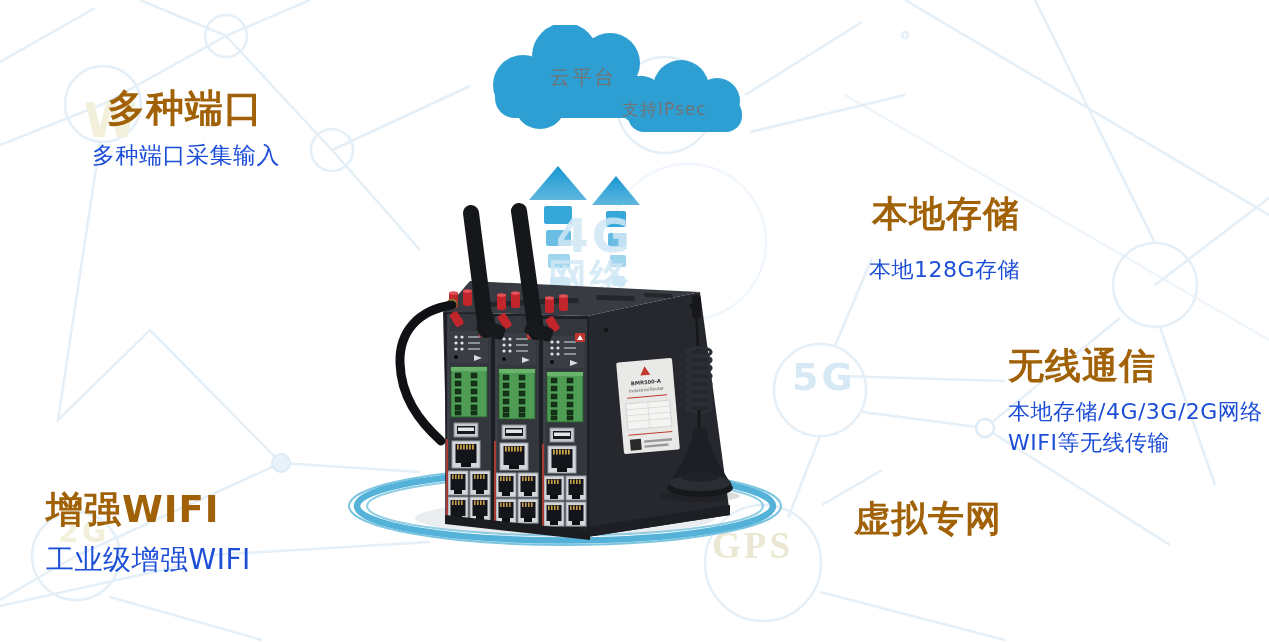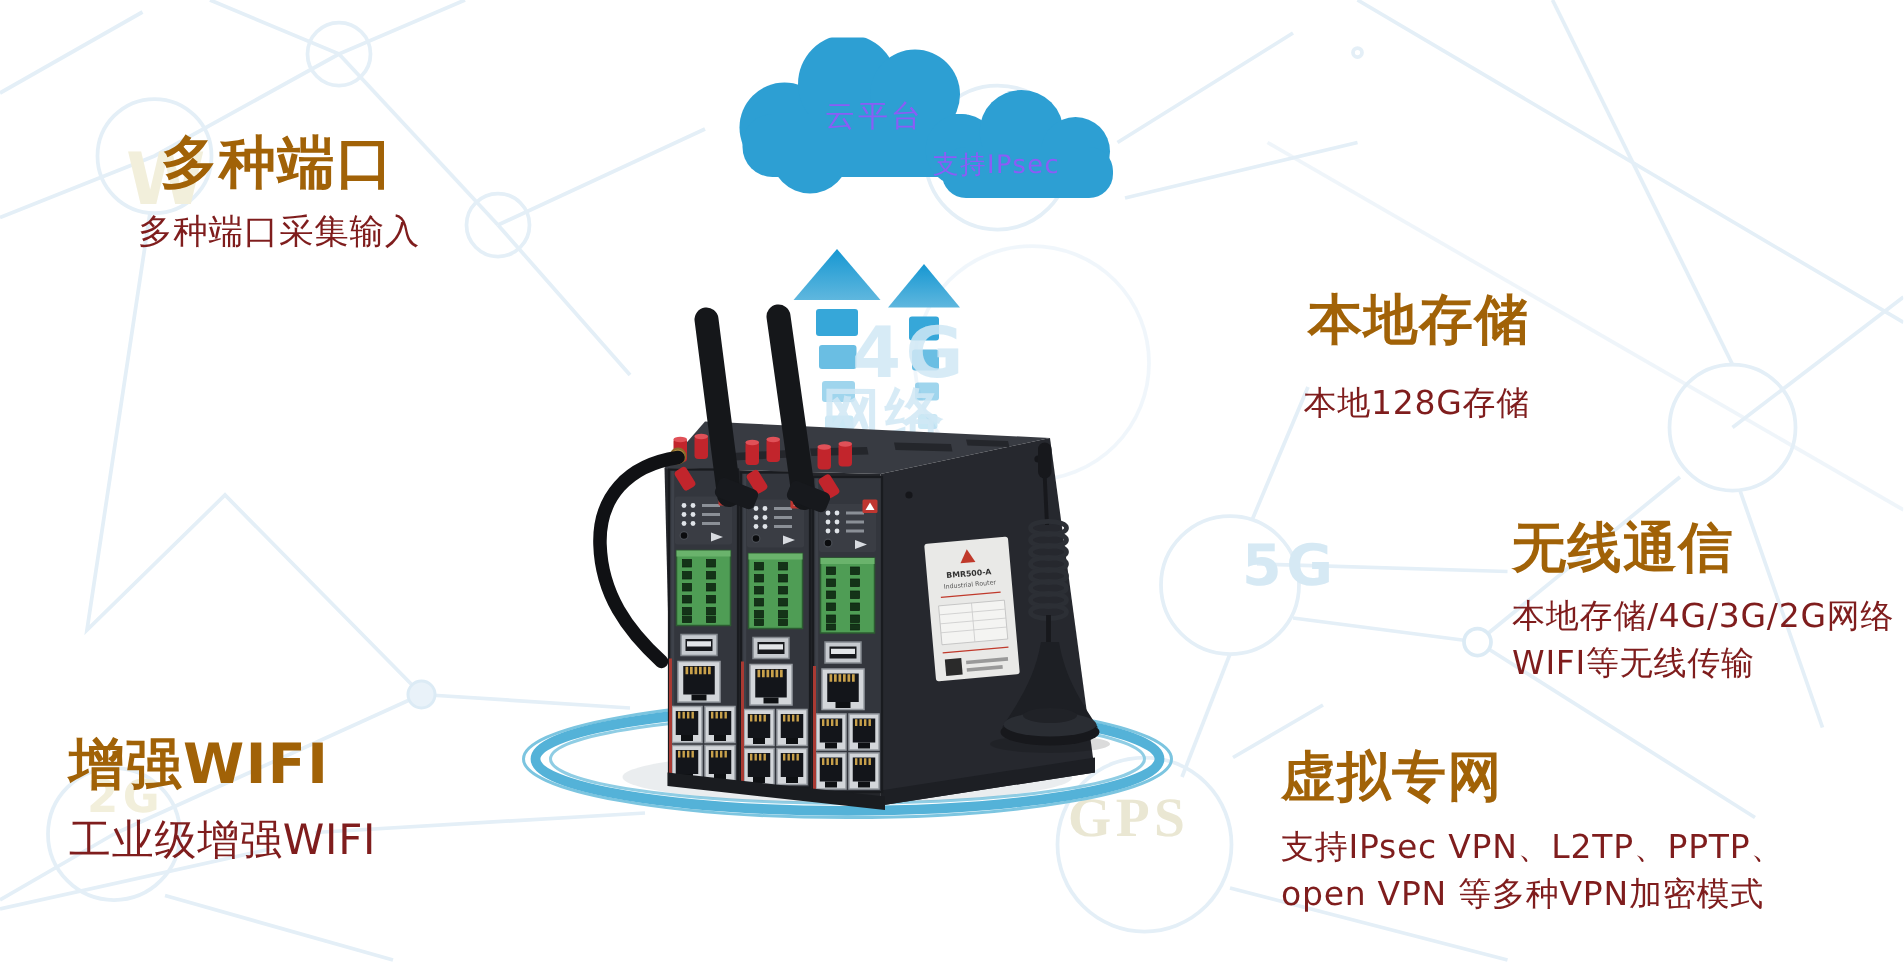--- a/index.html
+++ b/index.html
@@ -8,46 +8,46 @@
     font-family:"DejaVu Sans","Liberation Sans",sans-serif;
   }
   #canvas svg{display:block;}
   .layer{position:absolute;pointer-events:none;}
   
   .feature{position:absolute;z-index:6;}
   .feature h2{
     margin:0;font-weight:bold;color:#a16207;letter-spacing:1px;line-height:1.2;
     font-family:"DejaVu Sans","Liberation Sans",sans-serif;
   }
-  .feature .sub{color:#7f1d1d;letter-spacing:0.5px;line-height:1.42;}
+  .feature .sub{color:#1d4ed8;letter-spacing:0.5px;line-height:1.42;}
   .f-ports{left:92px;top:86px;}
   .f-ports h2{font-size:38px;margin-left:15px;}
   .f-ports .sub{font-size:23px;margin-top:7px;}
   .f-storage{left:864px;top:192px;text-align:right;}
   .f-storage h2{font-size:36px;}
   .f-storage .sub{font-size:22px;margin-top:19px;margin-left:5px;}
   .f-wireless{left:1008px;top:344px;}
   .f-wireless h2{font-size:36px;}
   .f-wireless .sub{font-size:22px;margin-top:9px;}
   .f-wifi{left:46px;top:488px;}
   .f-wifi h2{font-size:37px;}
   .f-wifi .sub{font-size:28px;margin-top:8px;}
   .f-vpn{left:854px;top:497px;}
   .f-vpn h2{font-size:36px;}
   .f-vpn .sub{font-size:22px;margin-top:10px;}
   
-  .cloud-label{position:absolute;color:#8b5cf6;z-index:6;letter-spacing:2px;}
+  .cloud-label{position:absolute;color:#737373;z-index:6;letter-spacing:2px;}
   .cloud-label.primary{left:550px;top:64px;font-size:20px;}
   .cloud-label.secondary{left:622px;top:98px;font-size:17px;letter-spacing:1px;}
   
   .wm{position:absolute;font-weight:bold;letter-spacing:3px;line-height:1;}
-  .wm-blue{color:#d6e9f4;margin-left:36px;}
+  .wm-blue{color:#d6e9f4;}
   .wm-cream{color:#f2efdb;}
   .wm-w{left:84px;top:96px;font-size:48px;z-index:1;}
-  .wm-4g{left:568px;top:212px;font-size:47px;z-index:3;color:rgba(208,231,244,0.85);}
+  .wm-4g{left:556px;top:212px;font-size:47px;z-index:3;color:rgba(208,231,244,0.85);}
   .wm-wl{left:548px;top:258px;font-size:39px;z-index:3;color:rgba(208,231,244,0.85);}
   .wm-5g{left:792px;top:358px;font-size:38px;z-index:1;}
   .wm-dtu{left:1112px;top:262px;font-size:38px;z-index:1;}
   .wm-gps{left:712px;top:527px;font-size:37px;z-index:2;color:#eae7d3;font-family:Liberation Serif, serif;}
   .wm-2g{left:58px;top:517px;font-size:30px;z-index:1;}
 </style>
 </head>
 <body>
 
 <div id="canvas">
@@ -328,19 +328,15 @@
     </div>
   </div>
 
   <div class="feature f-wifi">
     <h2>增强WIFI</h2>
     <div class="sub">工业级增强WIFI</div>
   </div>
 
   <div class="feature f-vpn">
     <h2>虚拟专网</h2>
-    <div class="sub">
-      <div>支持IPsec VPN、L2TP、PPTP、</div>
-      <div>open VPN 等多种VPN加密模式</div>
-    </div>
   </div>
 
 </div>
 
 </body></html>

